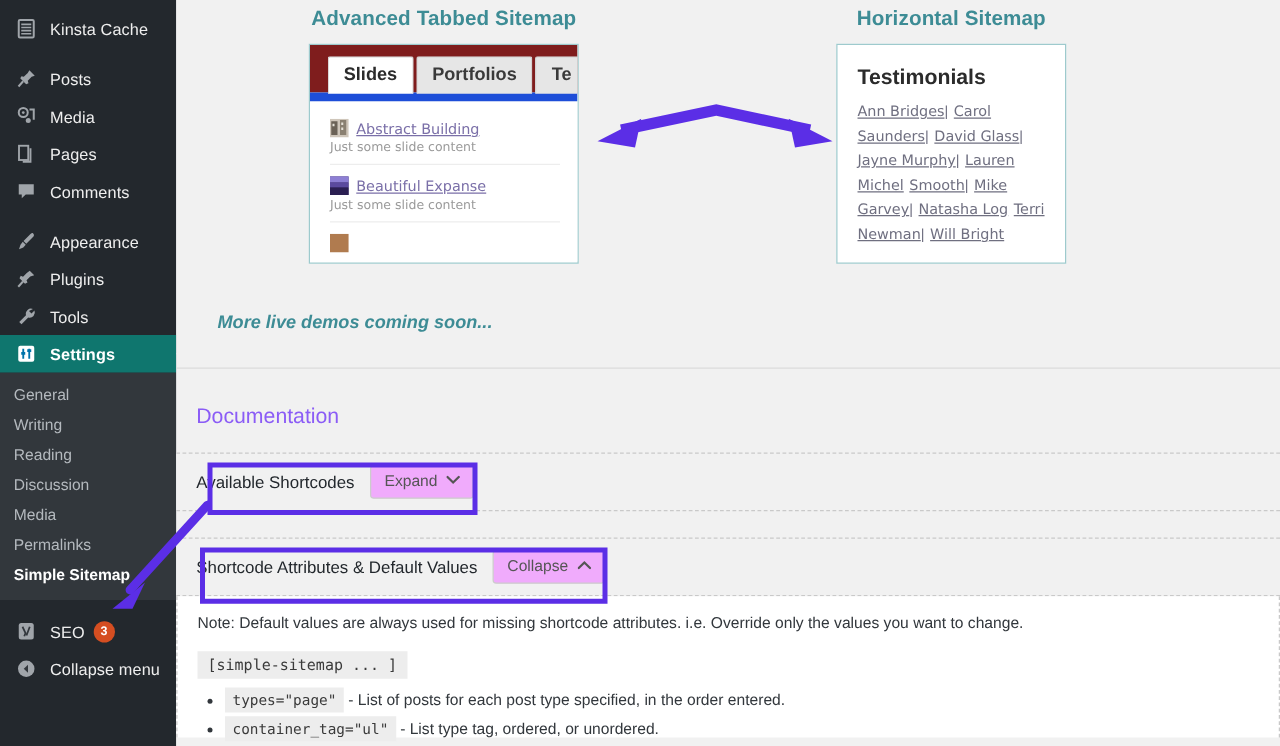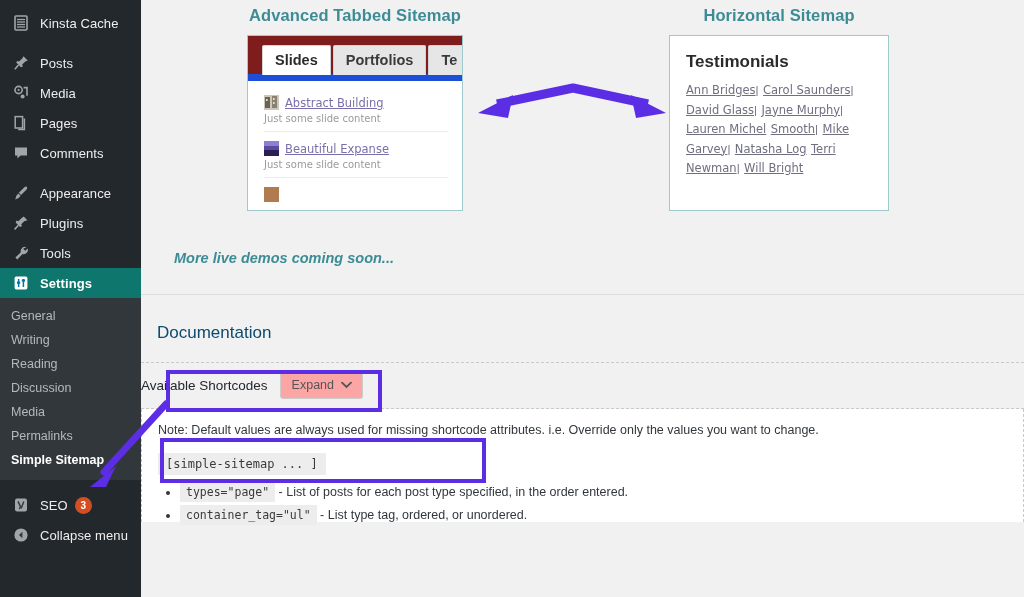--- a/index.html
+++ b/index.html
@@ -101,29 +101,30 @@
 
   .more-demos {
     color: #3d8c95; font-style: italic; font-weight: bold;
     font-size: 14.5px; position: absolute; left: 33px; top: 250px;
   }
 
   .divider { position: absolute; left: 0; top: 294px; width: 883px; height: 1px; background: #dcdcdc; }
 
   
   #doc { position: absolute; left: 0; top: 295px; width: 883px; }
-  .doc-heading { font-size: 17px; color: #0c4a6e; margin: 28px 0 0 16px; font-weight: 400; }
+  .doc-heading { font-size: 17px; color: #8b5cf6; margin: 28px 0 0 16px; font-weight: 400; }
 
   .acc-row {
     margin-top: 19px; border-top: 1px dashed #c9c9c9; border-bottom: 1px dashed #c9c9c9;
     background: #f1f1f1; height: 47px; display: flex; align-items: center;
+    padding-left: 16px;
   }
   .acc-row .acc-label { font-size: 13.5px; color: #23282d; }
   .acc-btn {
-    margin-left: 12px; background: #fca5a5; border: 1px solid #ccc;
+    margin-left: 12px; background: #f0abfc; border: 1px solid #ccc;
     border-radius: 3px; padding: 5px 10px 6px 11px; font-size: 12.5px;
     color: #555; display: inline-flex; align-items: center; gap: 7px;
   }
   .chev { font-size: 10px; color: #555; }
 
   .doc-body { border-left: 1px dashed #c9c9c9; border-right: 1px dashed #c9c9c9; background:#fff; padding: 14px 16px 0 16px; }
   .note { font-size: 12.5px; color: #32373c; }
   .code-block {
     display: inline-block; background: #ededed; color: #3a3a3a;
     font-family: "DejaVu Sans Mono", monospace; font-size: 12px;
@@ -334,21 +335,21 @@
                   <svg class="thumb" viewBox="0 0 15 15">
                       <rect width="15" height="15" fill="#b07b4f"></rect>
                     </svg>
                 </span>
               </div>
             </div>
           </div>
         </div>
       </div>
 
-      <div class="demo-col" style="left:528px; top:6px; width:220px;">
+      <div class="demo-col" style="left:528px; top:6px; width:184px;">
         <div class="demo-title">Horizontal Sitemap</div>
         <div class="demo-box" style="margin-top:10px; height:176px;">
           <div class="hs-title">Testimonials</div>
           <div class="hs-links">
             <a>Ann Bridges</a><span class="hs-sep">|</span>
             <a>Carol Saunders</a><span class="hs-sep">|</span>
             <a>David Glass</a><span class="hs-sep">|</span>
             <a>Jayne Murphy</a><span class="hs-sep">|</span>
             <a>Lauren Michel</a>
             <a>Smooth</a><span class="hs-sep">|</span>
@@ -373,20 +374,31 @@
         <button class="acc-btn">
           <span>Expand</span>
           <span class="chev">
             <svg width="11" height="8" viewBox="0 0 11 8">
                 <path d="M1 1.6 L5.5 6 L10 1.6" fill="none" stroke="#555" stroke-width="1.8" stroke-linecap="round"></path>
               </svg>
           </span>
         </button>
       </div>
 
+      <div class="acc-row" style="margin-top:21px;">
+        <span class="acc-label">Shortcode Attributes &amp; Default Values</span>
+        <button class="acc-btn">
+          <span>Collapse</span>
+          <span class="chev">
+            <svg width="11" height="8" viewBox="0 0 11 8">
+                <path d="M1 6.4 L5.5 2 L10 6.4" fill="none" stroke="#555" stroke-width="1.8" stroke-linecap="round"></path>
+              </svg>
+          </span>
+        </button>
+      </div>
 
       <div class="doc-body">
         <p class="note" style="margin:0;">Note: Default values are always used for missing shortcode attributes. i.e. Override only the values you want to change.</p>
         <div class="code-block">[simple-sitemap ... ]</div>
         <ul class="attr-list">
           <li>
             <code>types="page"</code>
             <span>- List of posts for each post type specified, in the order entered.</span>
           </li>
           <li>

